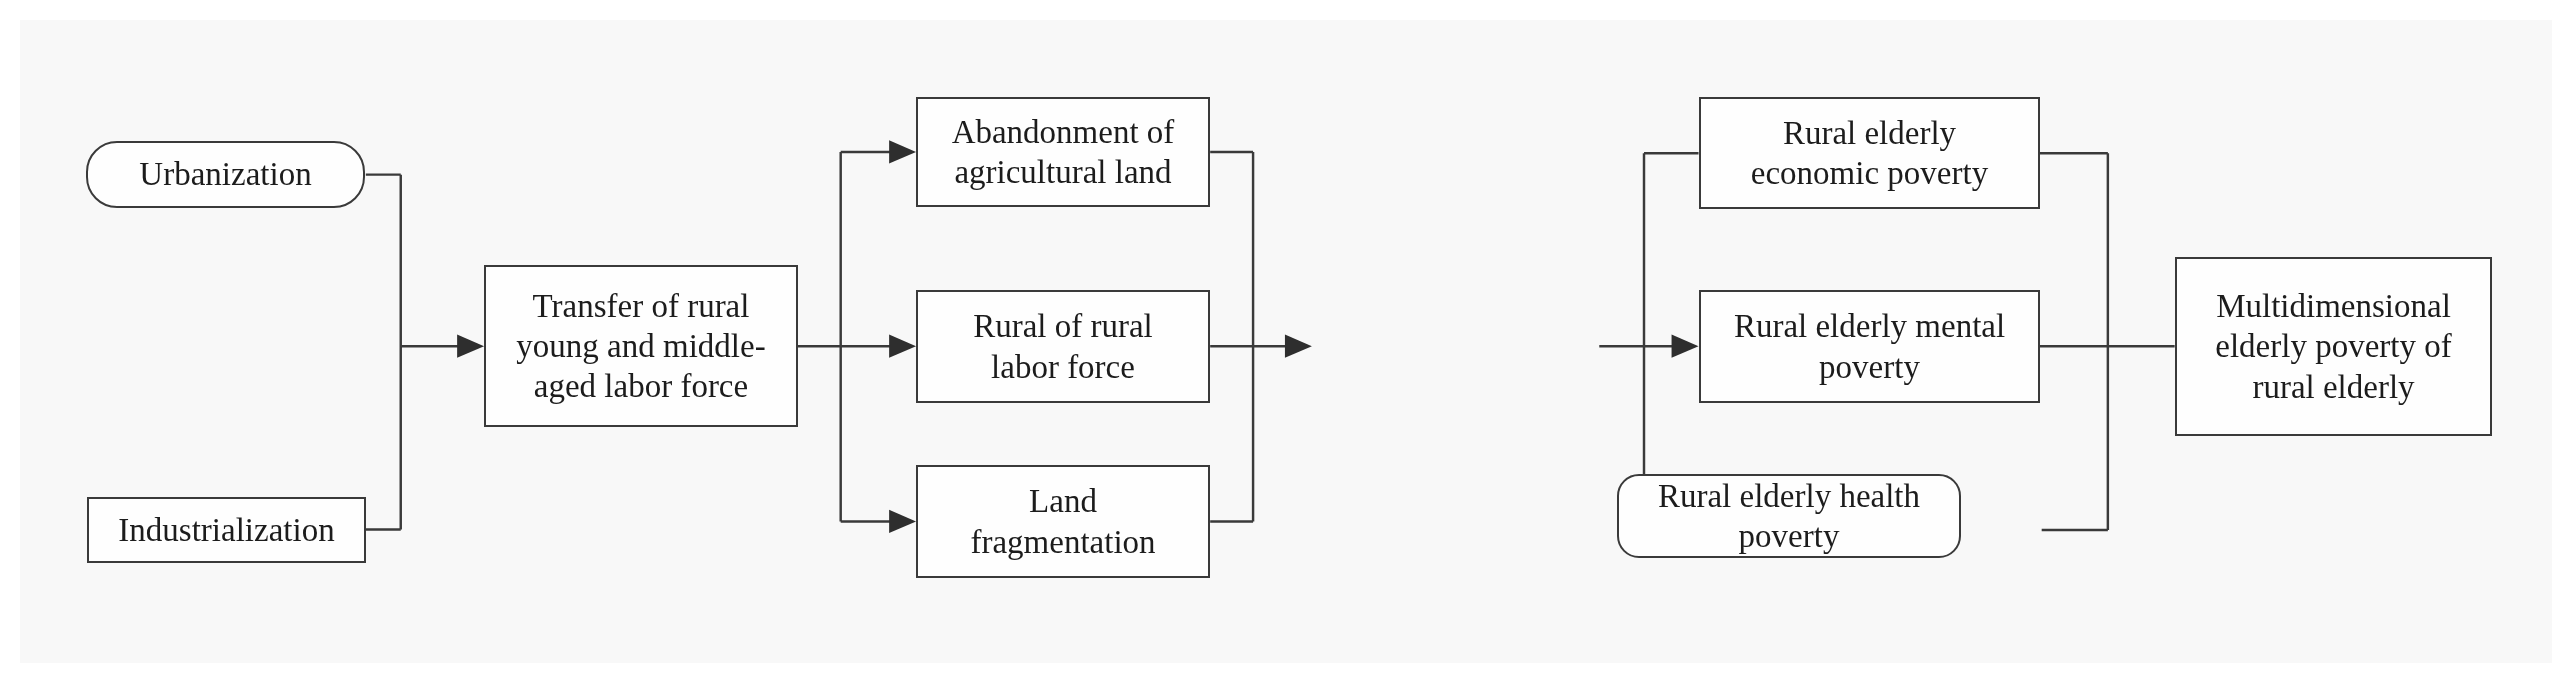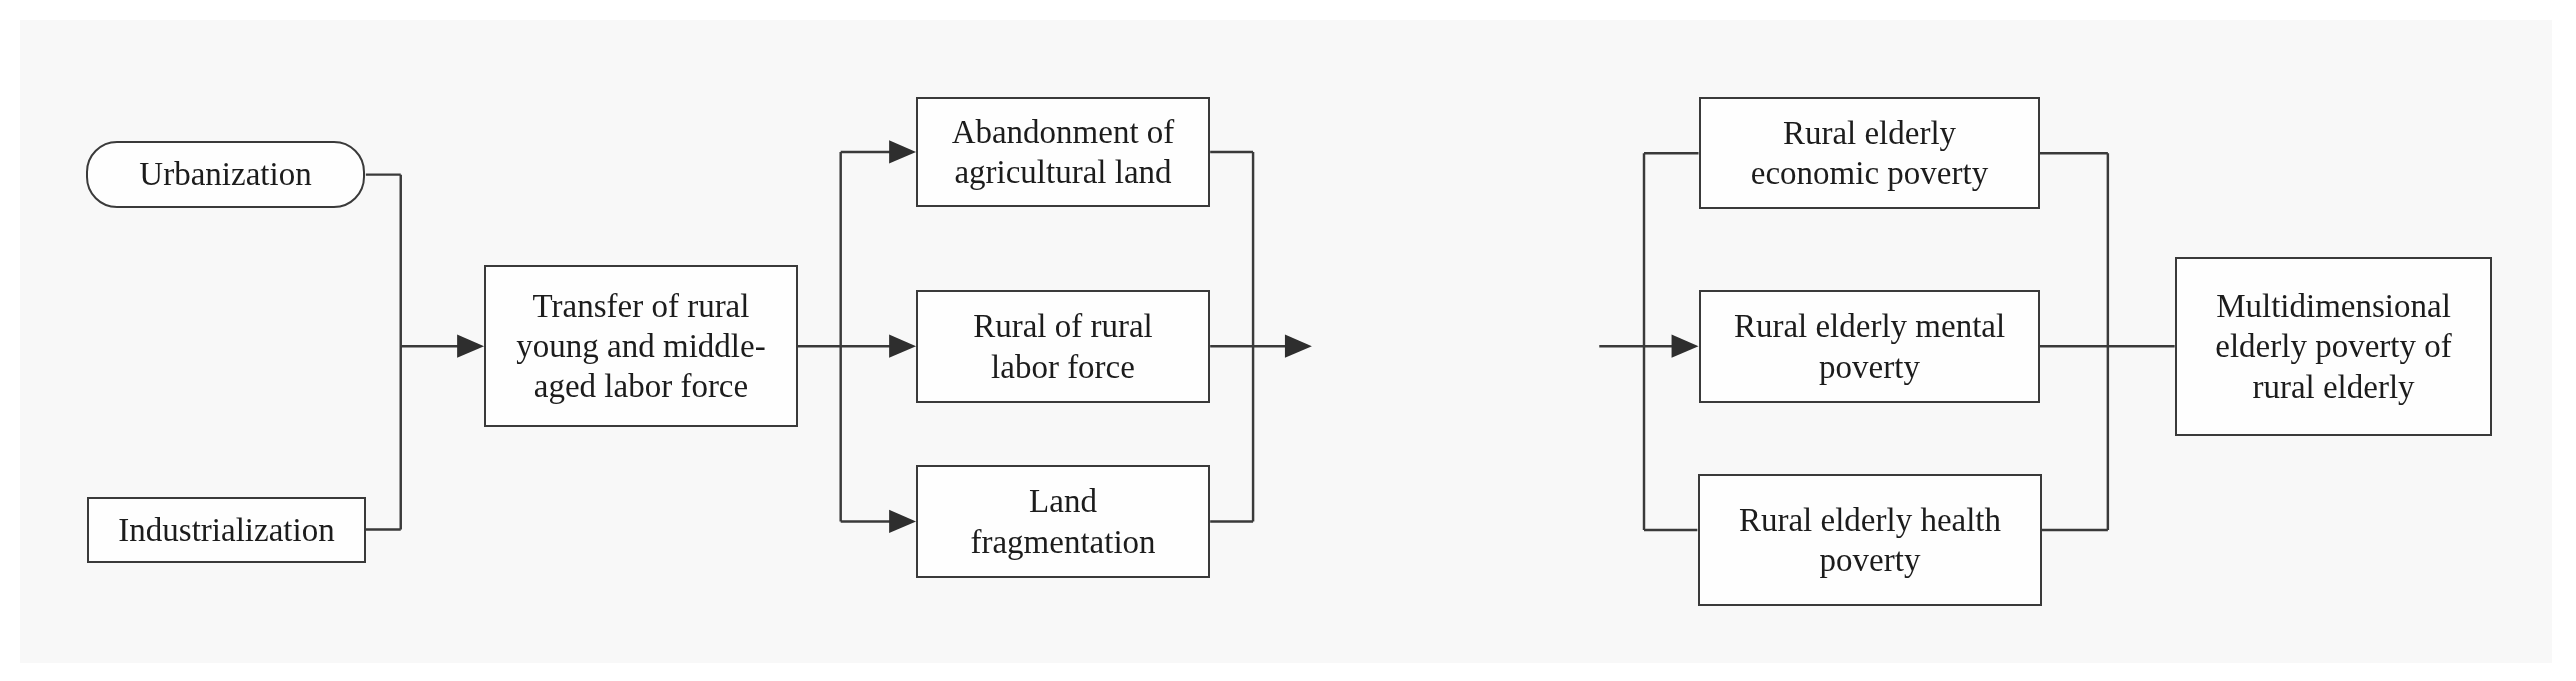--- a/index.html
+++ b/index.html
@@ -47,21 +47,21 @@
   
   #n-urbanization      { left: 86px;  top: 141px; width: 279px; height: 67px; border-radius: 31px; }
   #n-industrialization { left: 87px;  top: 497px; width: 279px; height: 66px; }
   #n-transfer          { left: 484px;  top: 265px; width: 314px; height: 162px; }
   #n-abandonment       { left: 916px; top: 97px; width: 294px; height: 110px; }
   #n-aging             { left: 916px; top: 290px; width: 294px; height: 113px; }
   #n-fragmentation     { left: 916px; top: 465px; width: 294px; height: 113px; }
   #n-land-transfer-out { left: 1312px; top: 313px; width: 287px; height: 66px; }
   #n-economic          { left: 1699px; top: 97px; width: 341px; height: 112px; }
   #n-mental            { left: 1699px; top: 290px; width: 341px; height: 113px; }
-  #n-health            { left: 1698px; top: 474px; width: 344px; height: 132px; }
+  #n-health            { left: 1617px; top: 474px; width: 344px; height: 84px; border-radius: 22px; }
   #n-multidimensional  { left: 2175px; top: 257px; width: 317px; height: 179px; }
 </style>
 </head>
 <body>
 
 <div id="stage">
 
   <div id="panel"></div>
 
   <svg id="wires" viewBox="0 0 4204 1113" xmlns="http://www.w3.org/2000/svg">

